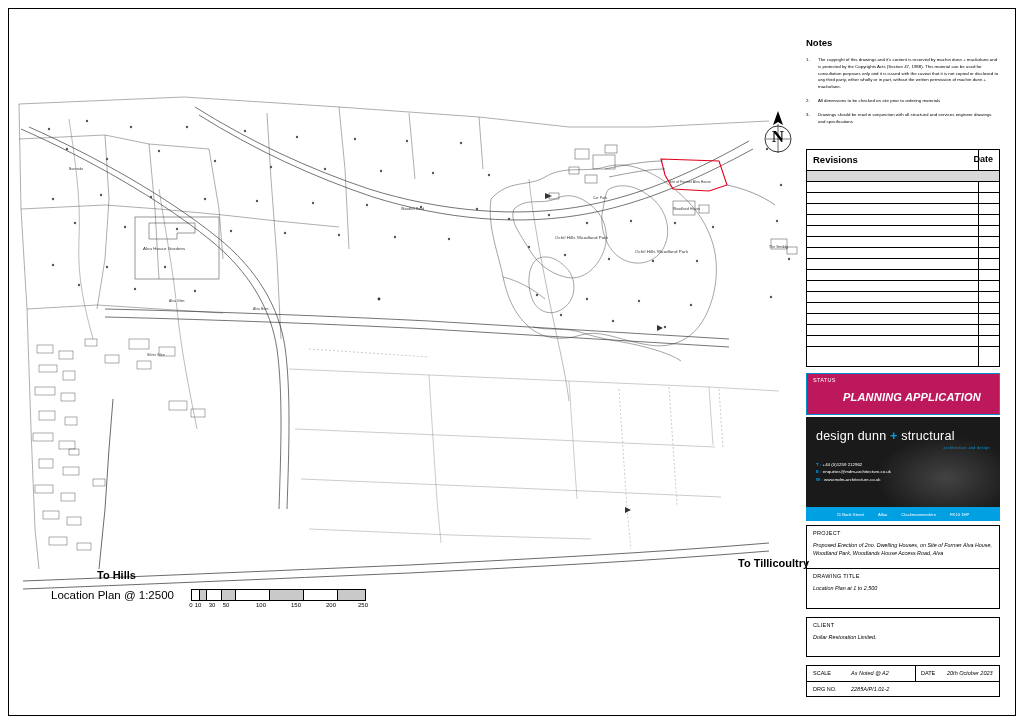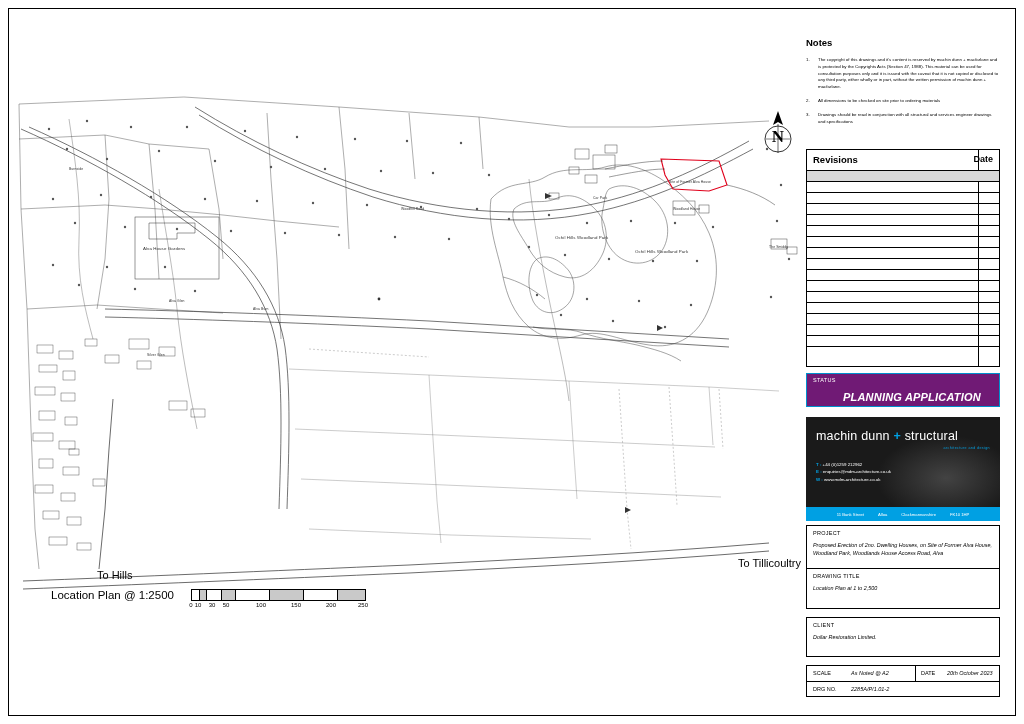--- a/index.html
+++ b/index.html
@@ -44,21 +44,21 @@
     color: #333;
     white-space: nowrap;
     letter-spacing: .1px;
   }
   .map-label.sz5 { font-size: 4.4px; }
 
   
   .road-label {
     position: absolute;
     font-size: 11px;
-    font-weight: normal;
+    font-weight: bold;
     color: #000;
     white-space: nowrap;
   }
 
   
   #scale-block {
     position: absolute;
     left: 42px;
     top: 580px;
     width: 340px;
@@ -194,22 +194,22 @@
     font-size: 5px;
   }
   .rev-row .rdate {
     position: absolute; left: 175px; top: 2px;
     font-size: 5px;
   }
 
   
   #status-box {
     left: 8px; top: 364px;
-    width: 194px; height: 34px;
-    background: #701a75;
+    width: 194px; height: 42px;
+    background: #be185d;
     border: 1px solid #0090cd;
   }
   #status-label {
     position: absolute;
     left: 6px; top: 3px;
     font-size: 5.5px;
     color: #fff;
     letter-spacing: .3px;
   }
   #status-value {
@@ -684,21 +684,21 @@
     </div>
 
     <div class="p-abs" id="status-box">
       <div id="status-label">STATUS</div>
       <div id="status-value">PLANNING APPLICATION</div>
     </div>
 
     <div class="p-abs" id="logo-box">
       <div class="glow"></div>
       <div id="logo-name">
-        <span class="lname-a">machin dunn</span>
+        <span class="lname-a">design dunn</span>
         <span id="logo-plus">+</span>
         <span class="lname-a">structural</span>
       </div>
       <div id="logo-tag">architecture and design</div>
       <div id="logo-contact">
         <div>
           <span class="k">T :</span>
           <span>+44 (0)1259 212962</span>
         </div>
         <div>

